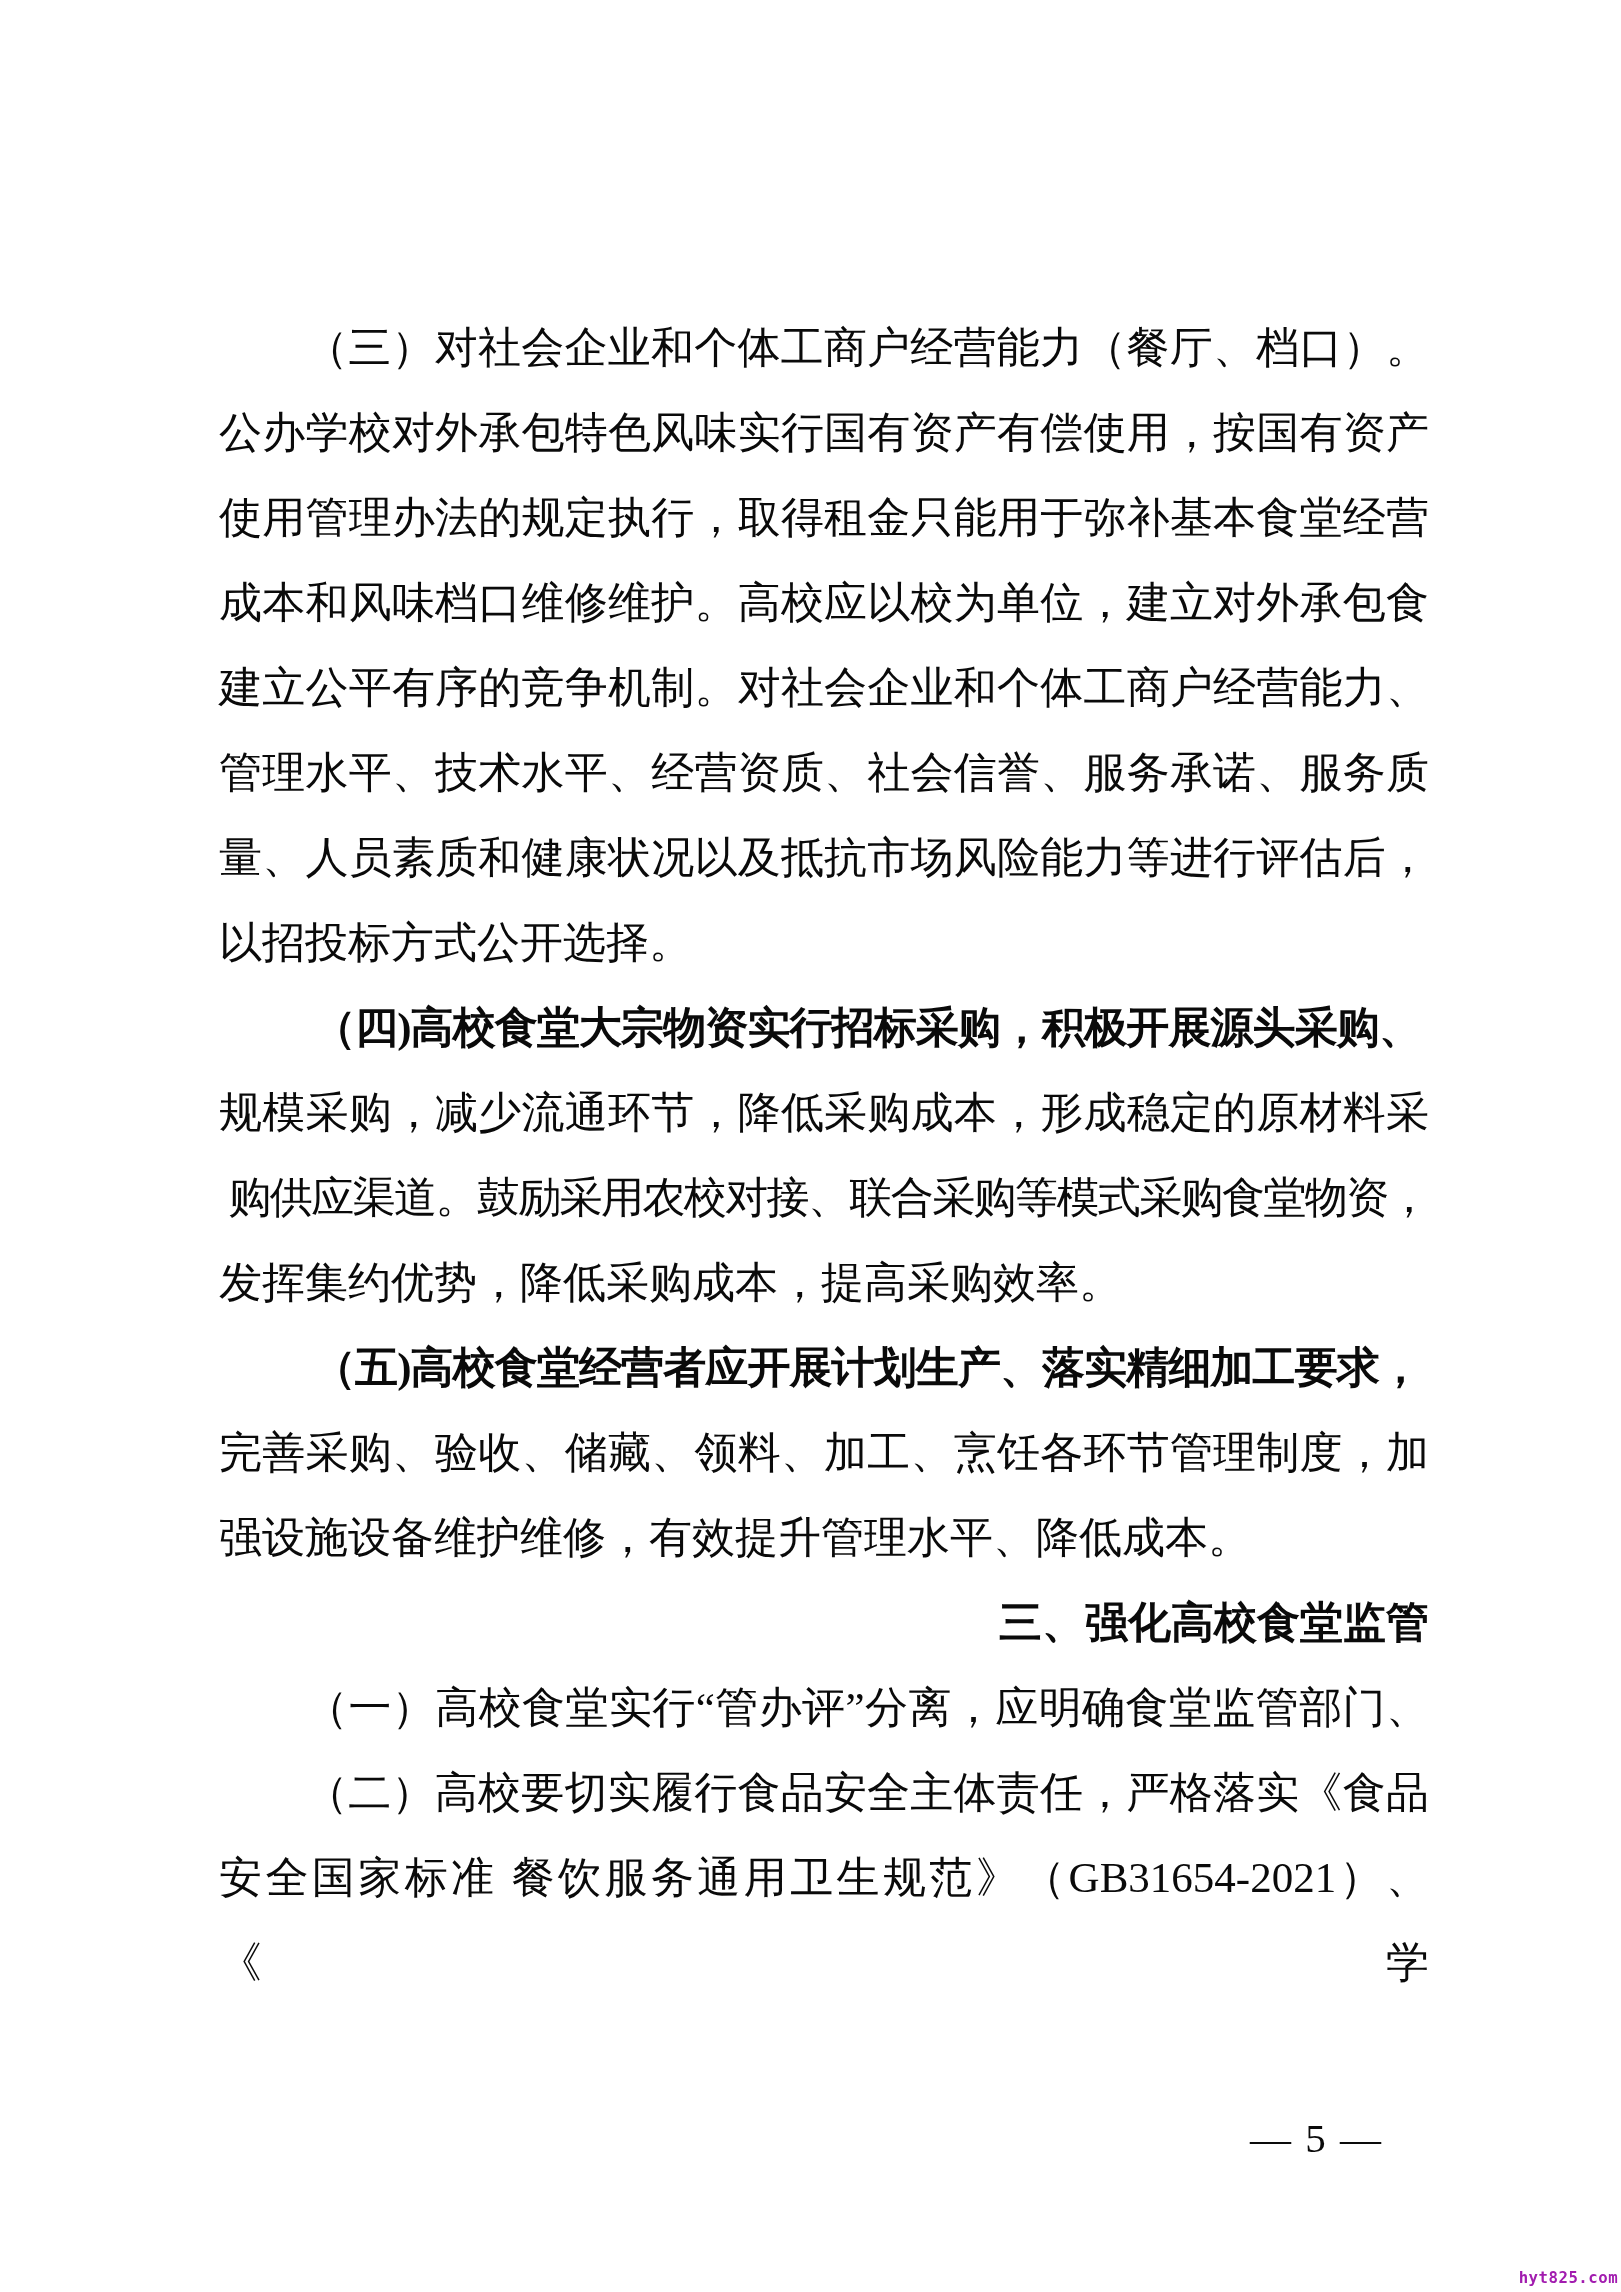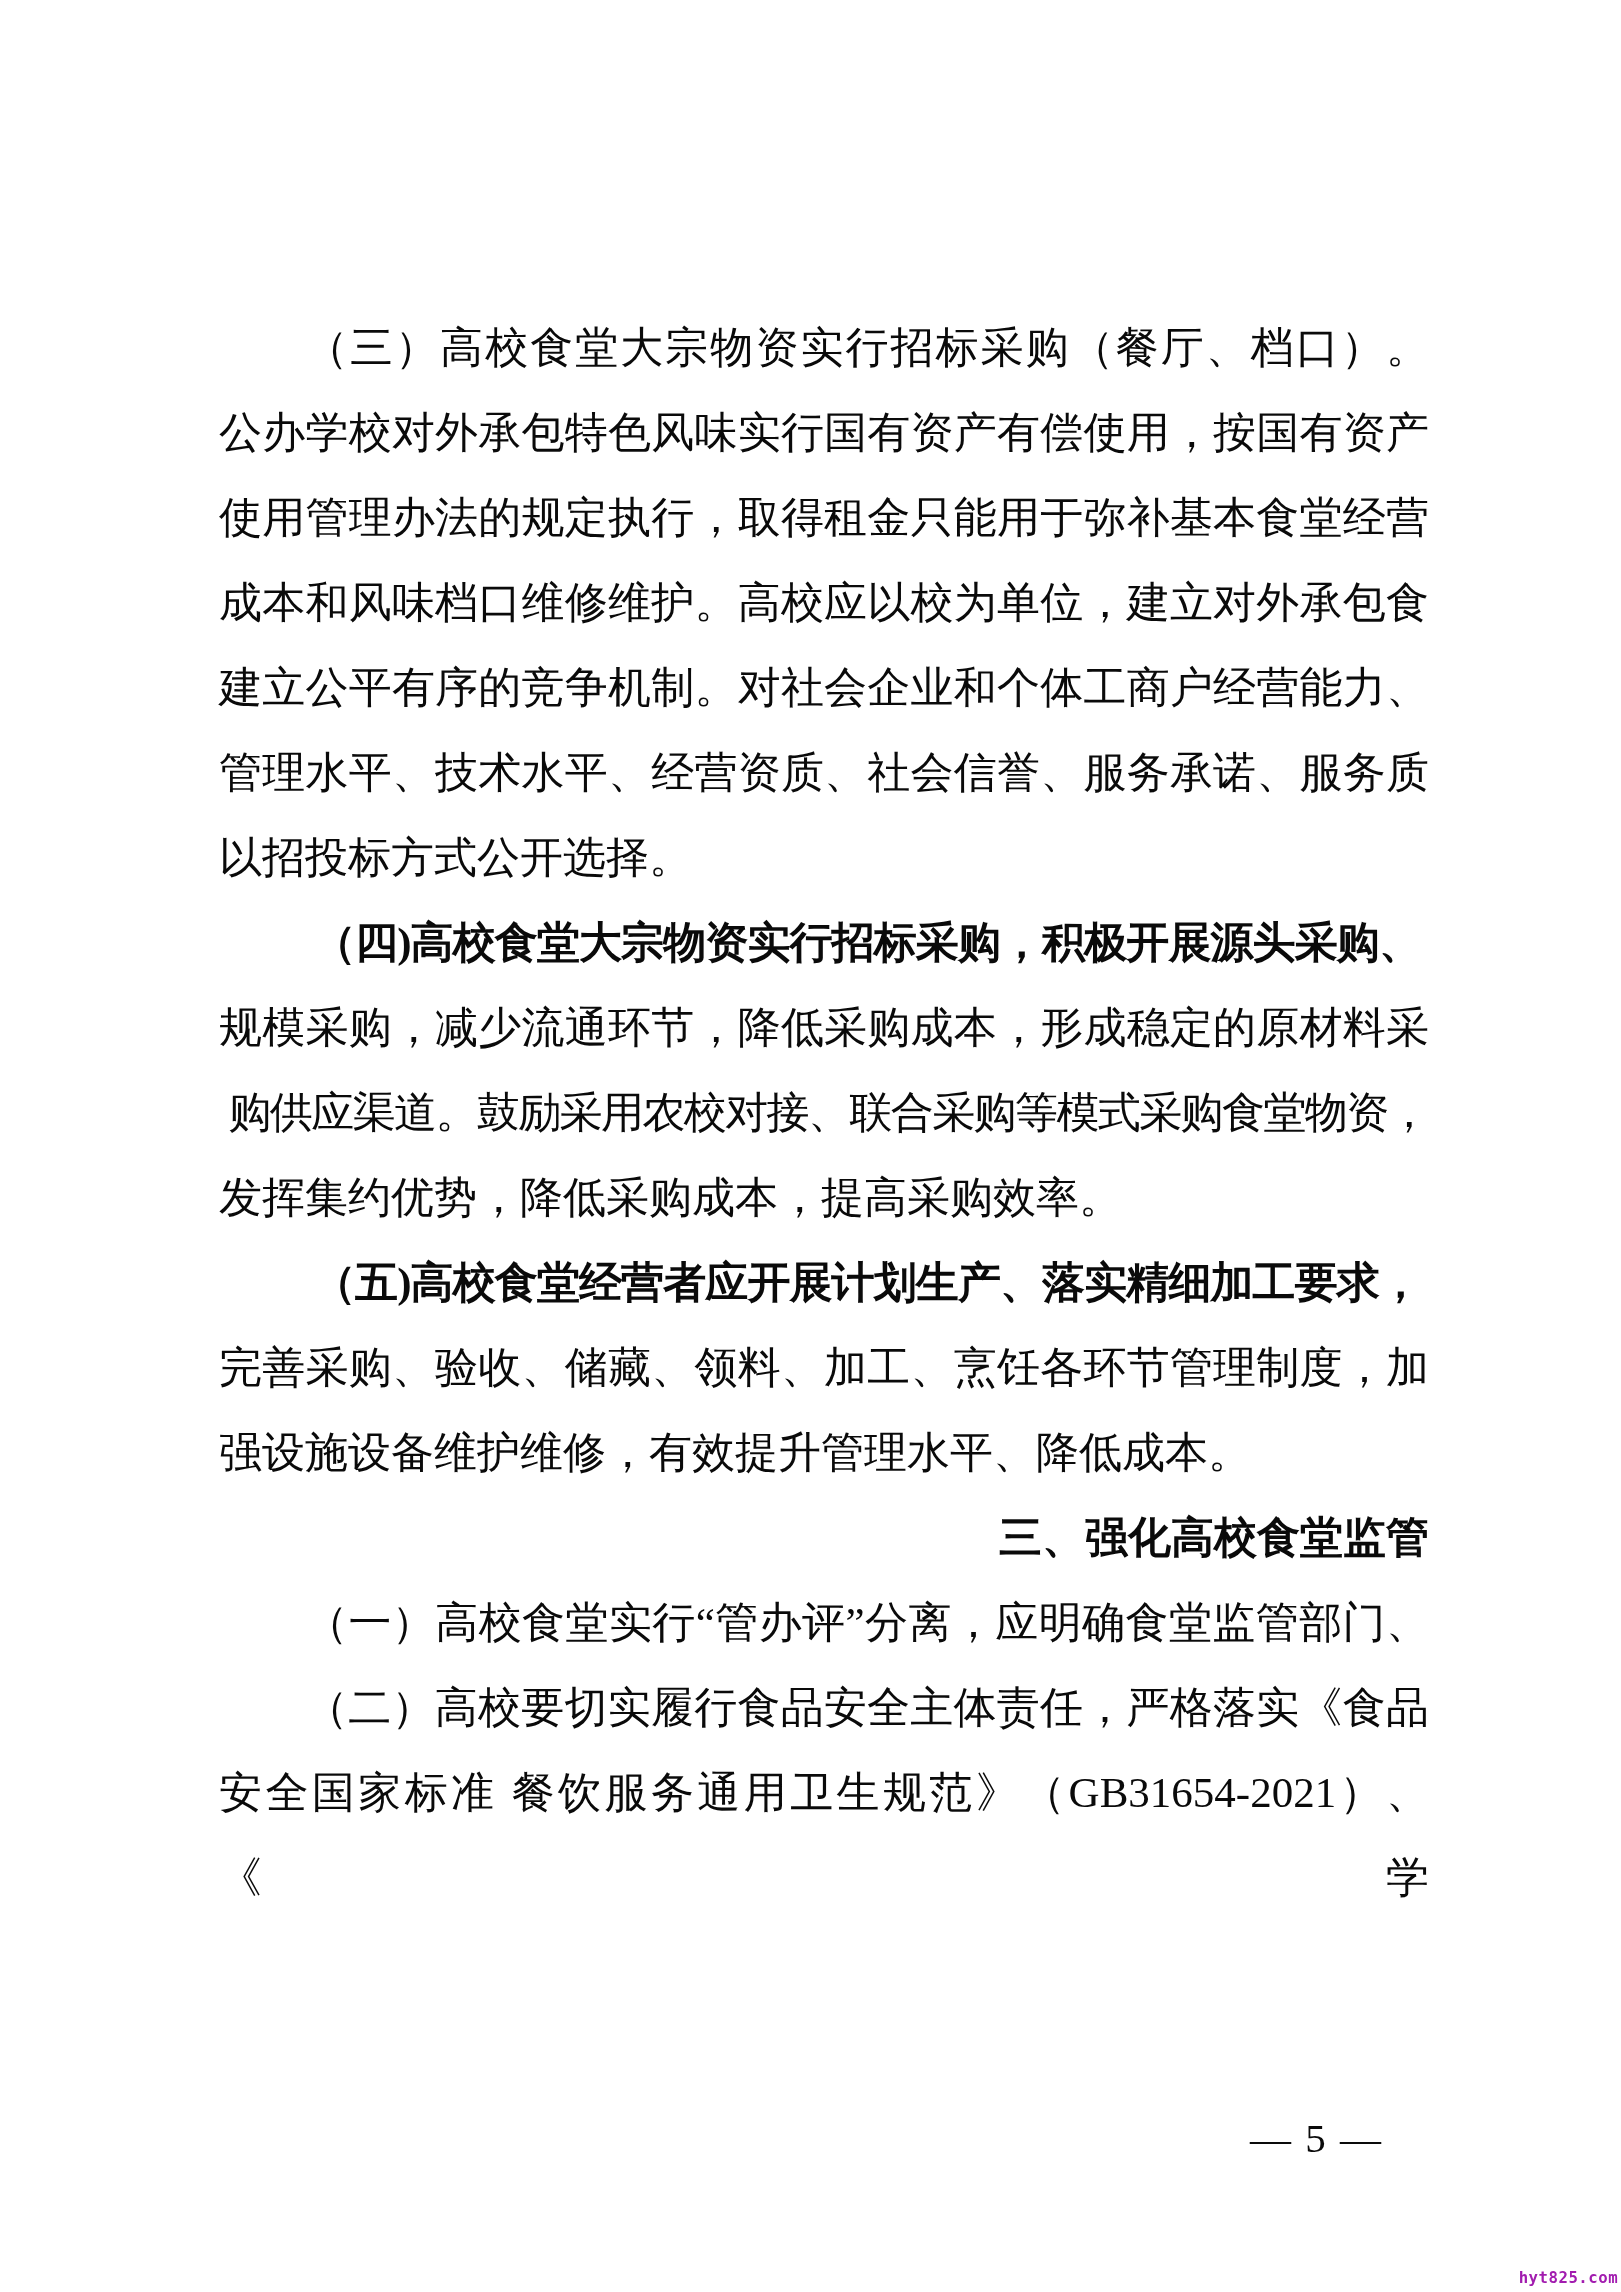--- a/index.html
+++ b/index.html
@@ -52,26 +52,27 @@
     font-size:15.7px;
     font-weight:bold;
     letter-spacing:0.5px;
   }
 </style>
 </head>
 <body>
 
 <div class="page" style="background: rgb(255, 255, 255); color: rgb(10, 10, 10);">
   <div class="doc-body" id="doc-body">
-      <div class="line first">（三）高校食堂大宗物资实行招标采购（餐厅、档口）。</div>
+      <div class="line first">（三）对社会企业和个体工商户经营能力（餐厅、档口）。</div>
       <div class="line full">公办学校对外承包特色风味实行国有资产有偿使用，按国有资产</div>
       <div class="line full">使用管理办法的规定执行，取得租金只能用于弥补基本食堂经营</div>
       <div class="line full">成本和风味档口维修维护。高校应以校为单位，建立对外承包食</div>
       <div class="line full">建立公平有序的竞争机制。对社会企业和个体工商户经营能力、</div>
       <div class="line full">管理水平、技术水平、经营资质、社会信誉、服务承诺、服务质</div>
+      <div class="line full">量、人员素质和健康状况以及抵抗市场风险能力等进行评估后，</div>
       <div class="line last">以招投标方式公开选择。</div>
       <div class="line first-tight">（四)高校食堂大宗物资实行招标采购，积极开展源头采购、</div>
       <div class="line full">规模采购，减少流通环节，降低采购成本，形成稳定的原材料采</div>
       <div class="line tight">购供应渠道。鼓励采用农校对接、联合采购等模式采购食堂物资，</div>
       <div class="line last">发挥集约优势，降低采购成本，提高采购效率。</div>
       <div class="line first-tight">（五)高校食堂经营者应开展计划生产、落实精细加工要求，</div>
       <div class="line full">完善采购、验收、储藏、领料、加工、烹饪各环节管理制度，加</div>
       <div class="line last">强设施设备维护维修，有效提升管理水平、降低成本。</div>
       <div class="line heading">三、强化高校食堂监管</div>
       <div class="line first">（一）高校食堂实行“管办评”分离，应明确食堂监管部门、</div>

